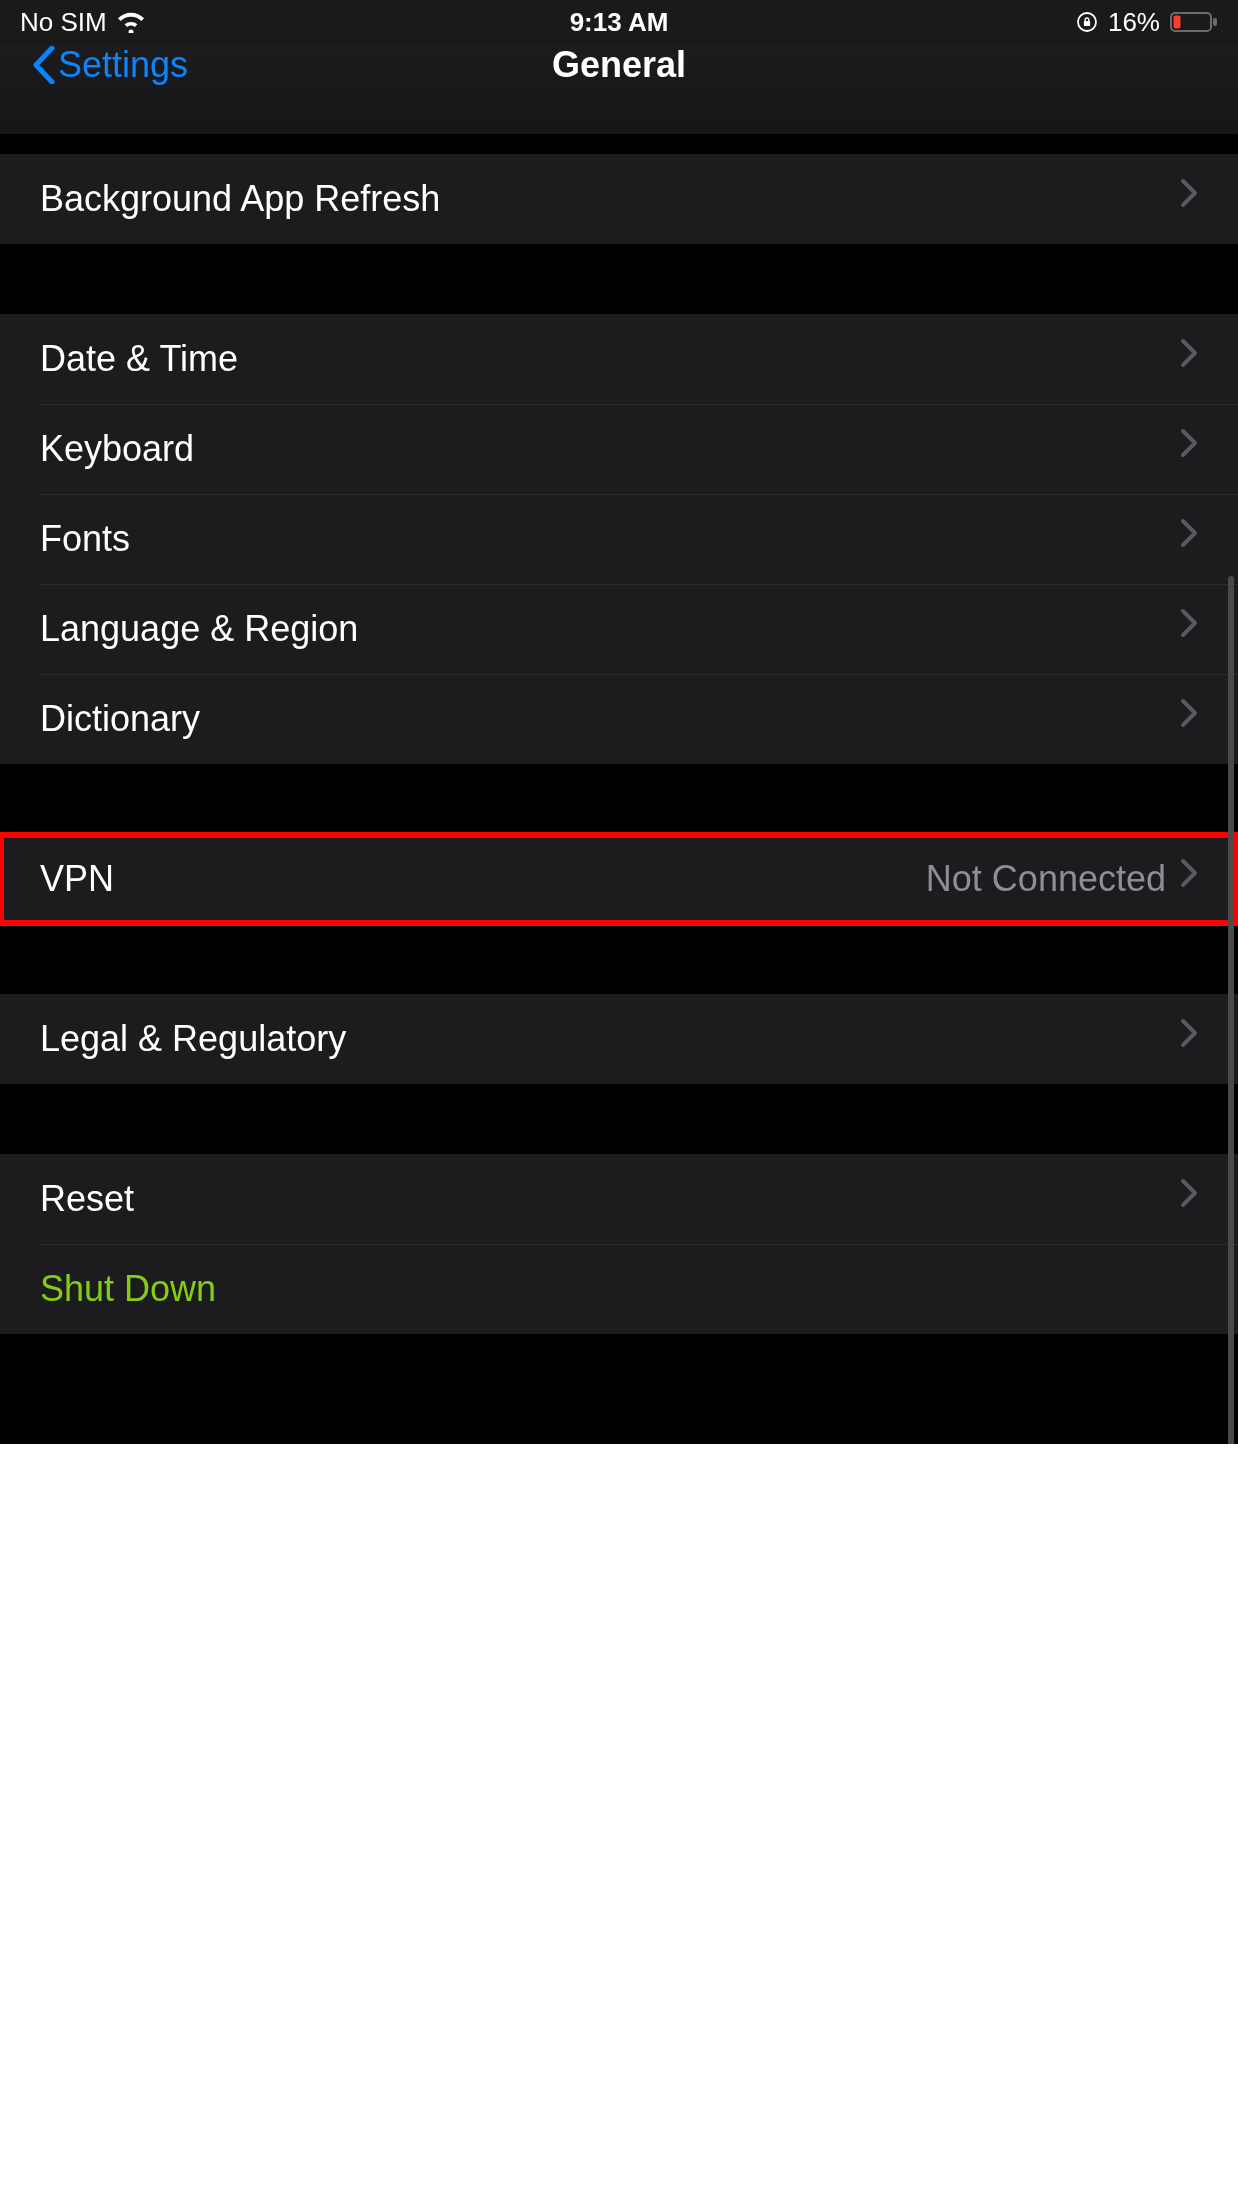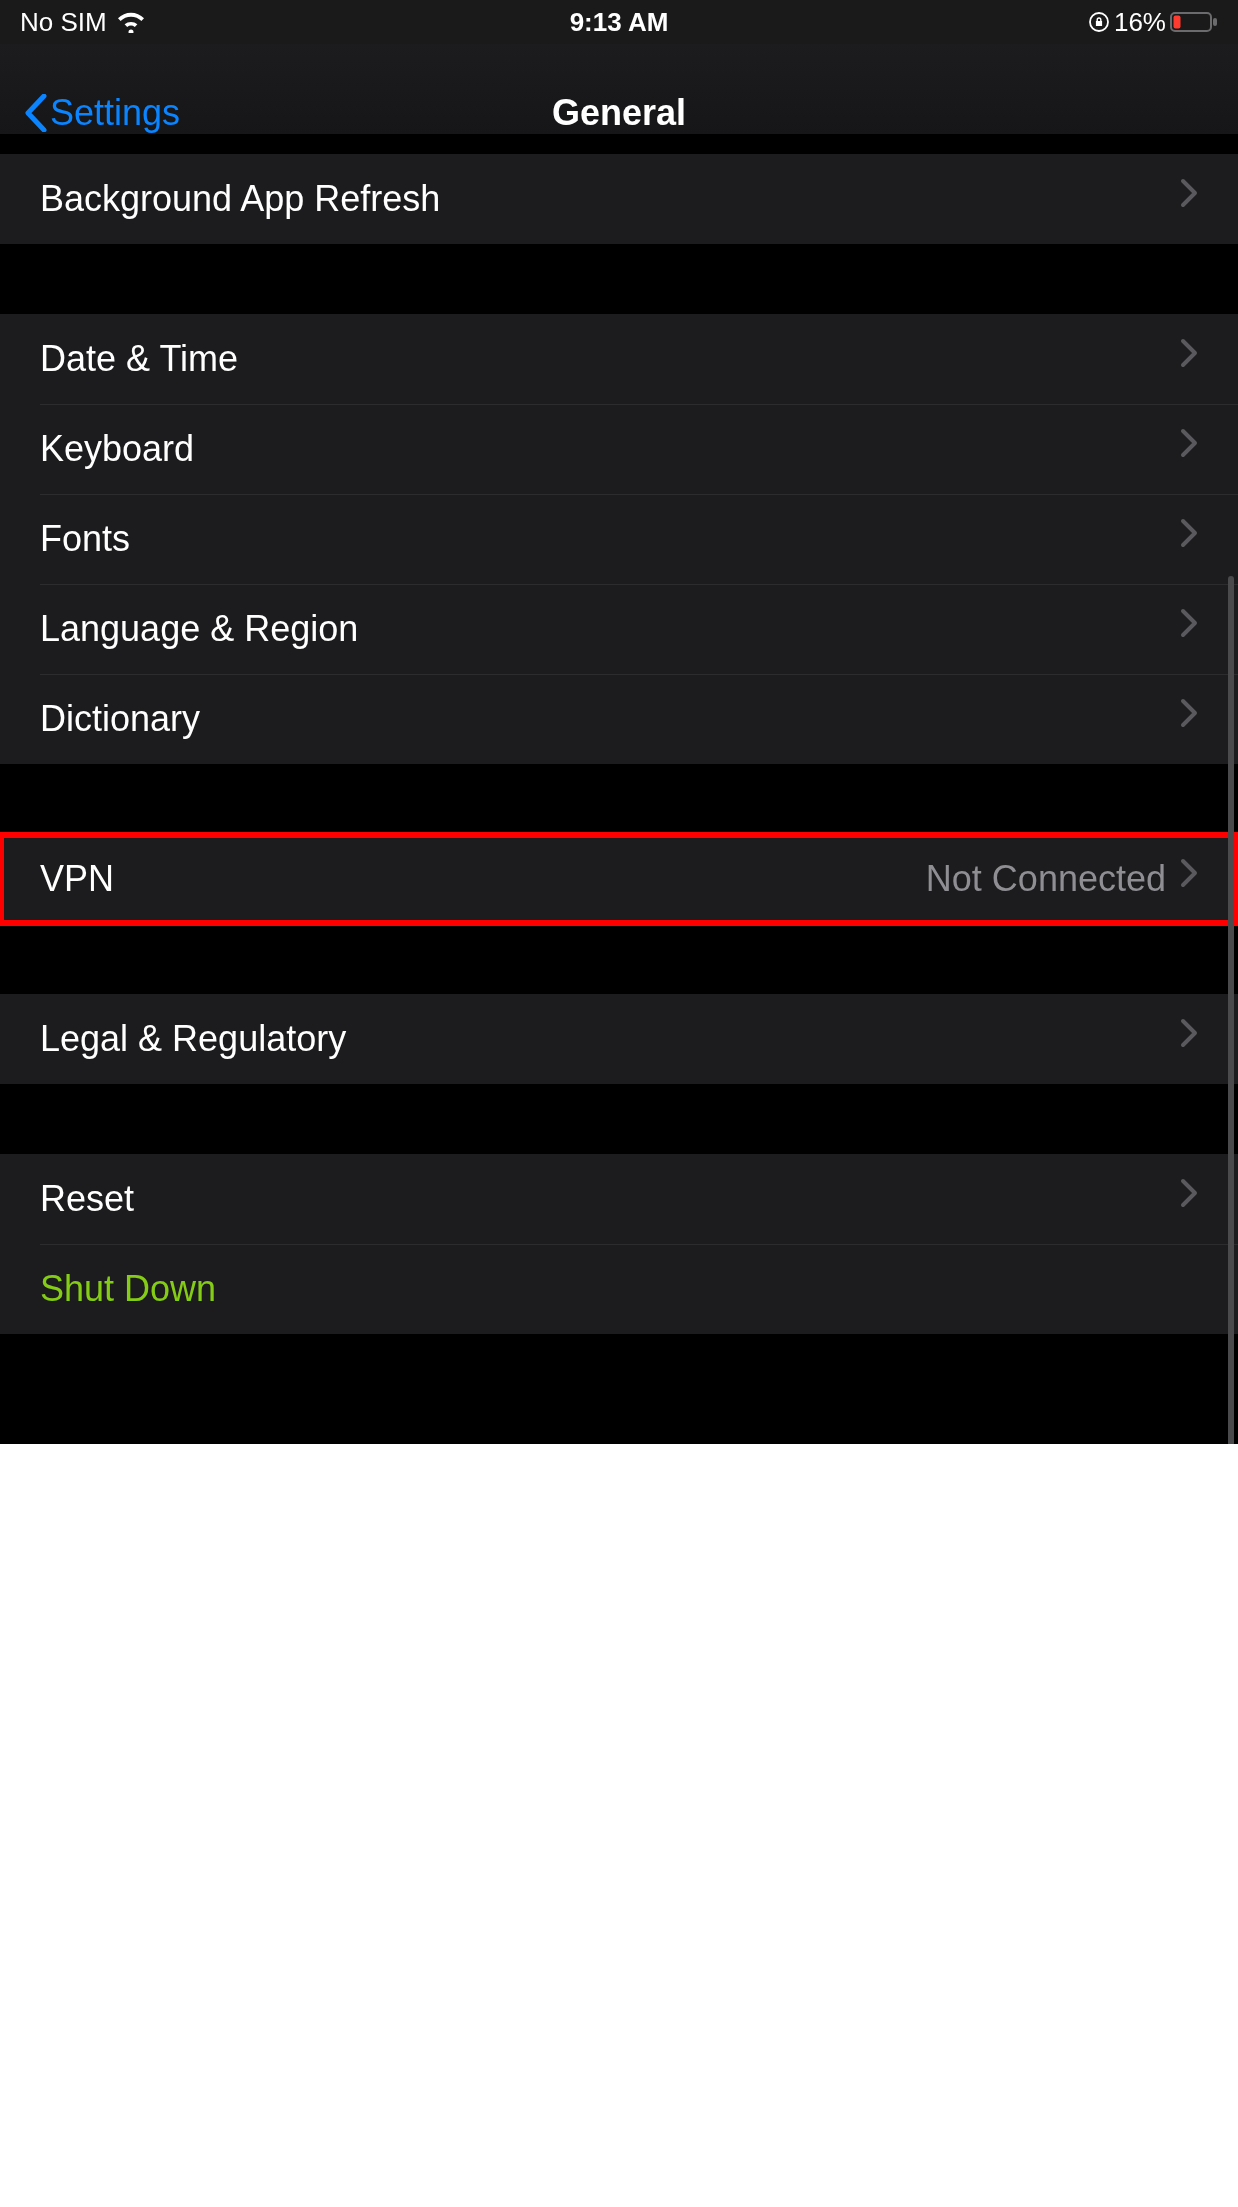--- a/index.html
+++ b/index.html
@@ -23,33 +23,33 @@
       position: relative;
     }
     .status-left { display: flex; align-items: center; gap: 10px; }
     .status-center {
       position: absolute;
       left: 50%; transform: translateX(-50%);
       font-weight: 600;
     }
     .status-right {
       margin-left: auto;
-      display: flex; align-items: center; gap: 4px;
+      display: flex; align-items: center; gap: 10px;
       font-size: 26px;
     }
     .wifi-icon svg, .lock-icon svg, .battery-icon svg { display: block; }
 
     
     .nav-bar {
       height: 90px;
       background: linear-gradient(#1c1c1e, #161618);
       display: flex;
-      align-items: flex-end;
+      align-items: flex-start;
       position: relative;
-      padding: 0 24px;
+      padding: 0 32px;
     }
     .nav-back {
       display: flex; align-items: center;
       color: #0a84ff;
       font-size: 36px;
     }
     .nav-back svg { margin-right: 2px; }
     .nav-title {
       position: absolute;
       left: 50%; transform: translateX(-50%);

